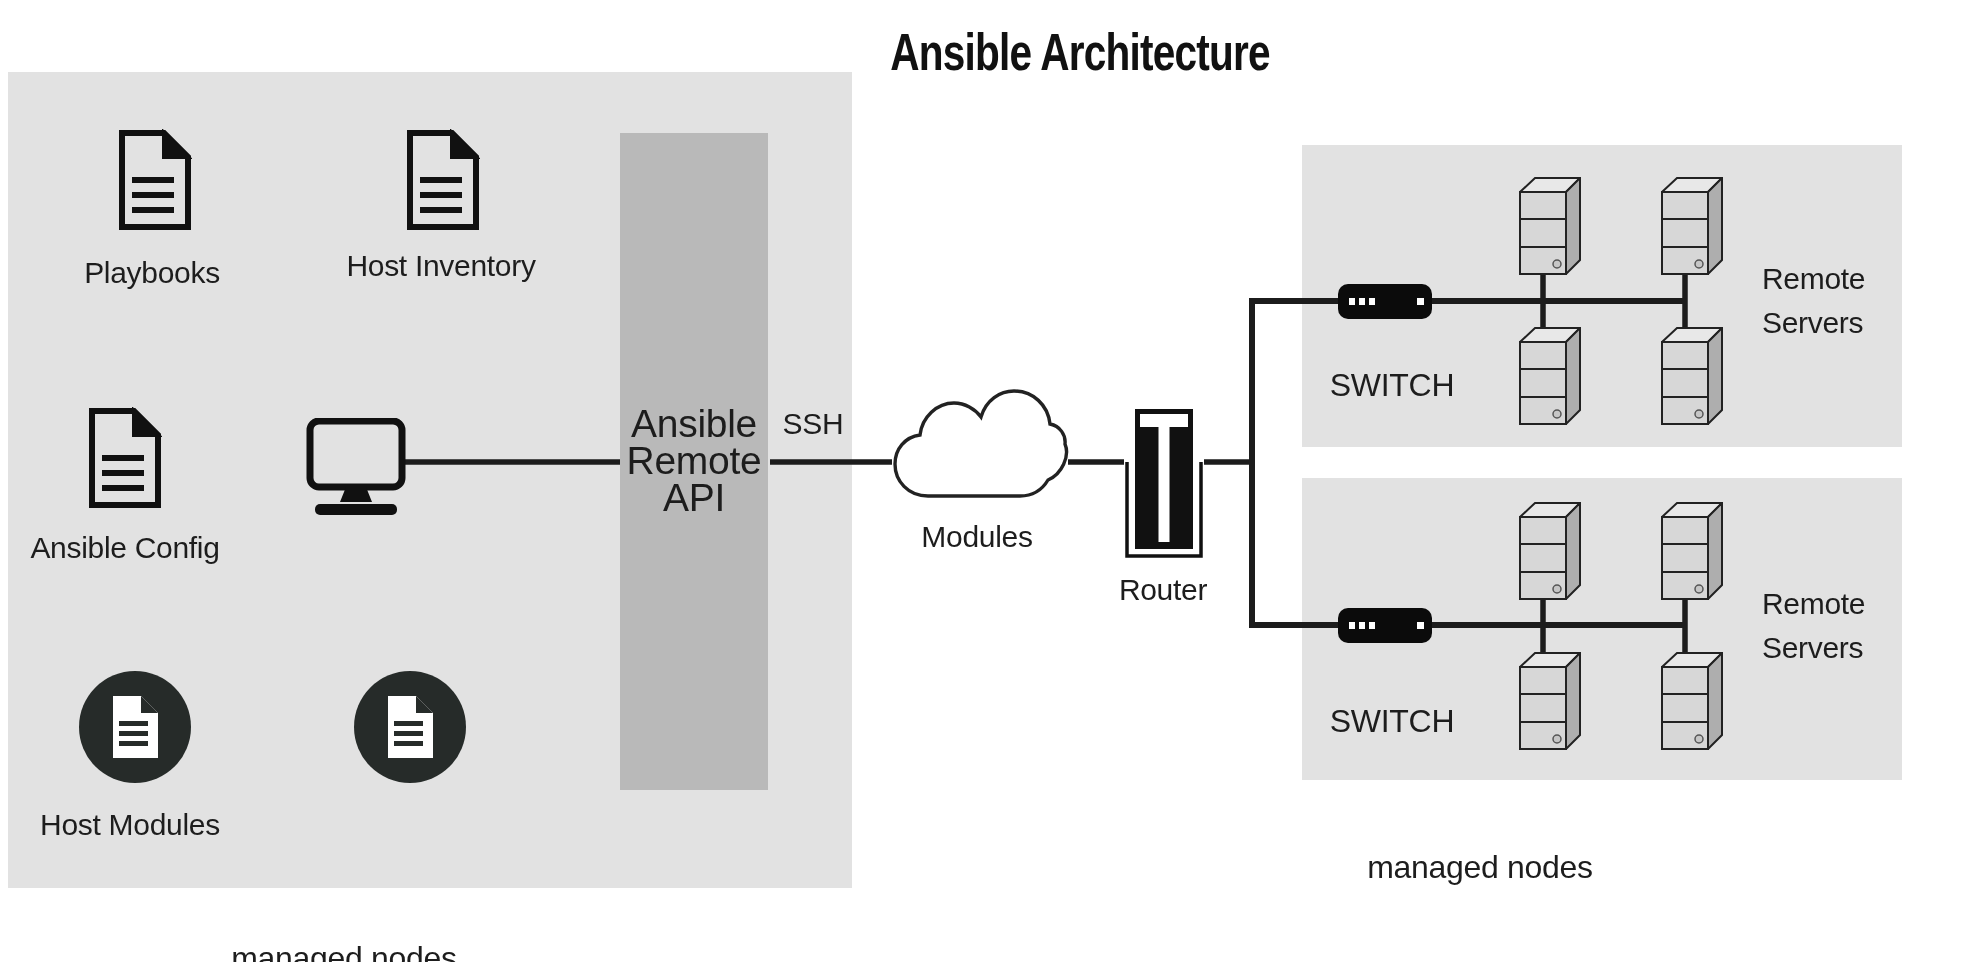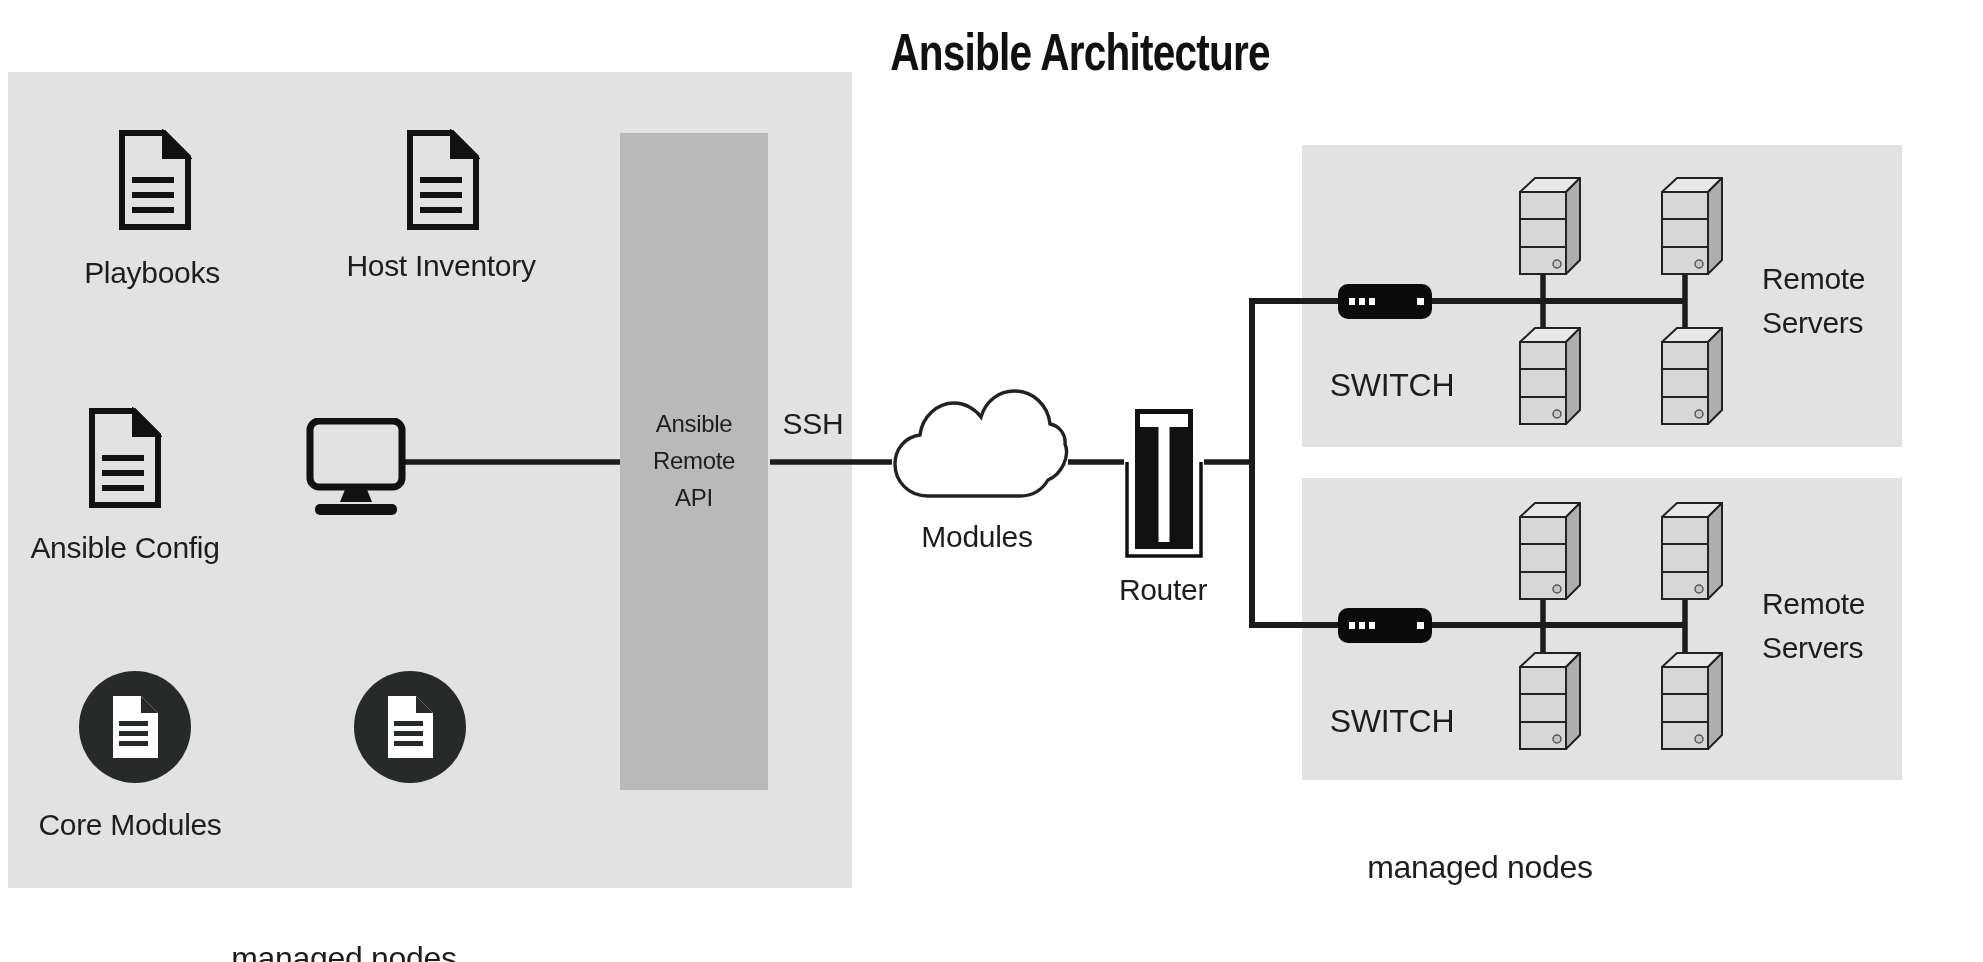--- a/index.html
+++ b/index.html
@@ -7,21 +7,21 @@
     position:relative;width:1983px;height:962px;background:#ffffff;
     font-family:"Liberation Sans",sans-serif;color:#1d1d1d;overflow:hidden;
   }
   .panel{position:absolute;background:#e2e2e2;}
   #left-panel{left:8px;top:72px;width:844px;height:816px;}
   #rp-top{left:1302px;top:145px;width:600px;height:302px;}
   #rp-bottom{left:1302px;top:478px;width:600px;height:302px;}
   .api-bar{position:absolute;left:620px;top:133px;width:148px;height:657px;background:#b9b9b9;}
   .api-text{
     position:absolute;left:0;top:272px;width:100%;text-align:center;
-    font-size:24px;line-height:37px;color:#1d1d1d;letter-spacing:-.3px;
+    font-size:39px;line-height:37px;color:#1d1d1d;letter-spacing:-.3px;
   }
   .title{
     position:absolute;left:830px;top:22px;width:500px;text-align:center;
     font-size:52px;font-weight:700;letter-spacing:-1px;color:#111;
     transform:scaleX(.78);transform-origin:50% 50%;white-space:nowrap;
   }
   .lbl{
     position:absolute;font-size:30px;line-height:1.2;text-align:center;
     letter-spacing:-.3px;color:#1d1d1d;white-space:nowrap;
   }
@@ -166,21 +166,21 @@
   <svg class="ic" style="left:1519px;top:652px" width="62" height="98">
       <use href="#sym-server"></use>
     </svg>
   <svg class="ic" style="left:1661px;top:652px" width="62" height="98">
       <use href="#sym-server"></use>
     </svg>
 
   <div class="lbl" style="left:52px;top:255px;width:200px">Playbooks</div>
   <div class="lbl" style="left:321px;top:248px;width:240px">Host Inventory</div>
   <div class="lbl" style="left:5px;top:530px;width:240px">Ansible Config</div>
-  <div class="lbl" style="left:10px;top:807px;width:240px">Core Modules</div>
+  <div class="lbl" style="left:10px;top:807px;width:240px">Host Modules</div>
   <div class="lbl big" style="left:214px;top:903px;width:260px">managed nodes</div>
 
   <div class="lbl" style="left:753px;top:406px;width:120px">SSH</div>
   <div class="lbl" style="left:877px;top:519px;width:200px">Modules</div>
   <div class="lbl" style="left:1063px;top:572px;width:200px">Router</div>
 
   <div class="lbl big" style="left:1292px;top:330px;width:200px">SWITCH</div>
   <div class="lbl big" style="left:1292px;top:666px;width:200px">SWITCH</div>
 
   <div class="lbl left-align" style="left:1762px;top:257px">

